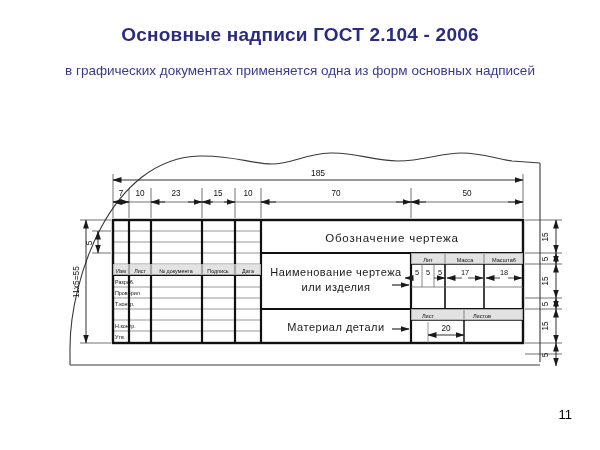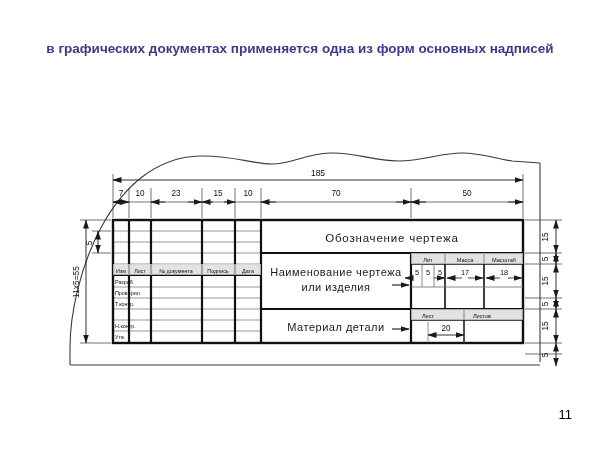--- a/index.html
+++ b/index.html
@@ -15,40 +15,41 @@
   
   .titles{
     position:absolute;left:0;top:24px;width:600px;text-align:center;
   }
   .main-title{
     font-size:19px;font-weight:bold;color:#2b2b80;
     letter-spacing:.2px;line-height:1.15;margin:0 0 4px 0;
     font-family:"Liberation Sans", sans-serif;
   }
   .sub-title{
-    font-size:13.5px;font-weight:bold;color:#3a3a8c;
+    font-size:13.5px;font-weight:normal;color:#3a3a8c;
     line-height:1.3;margin:16px auto;width:520px;
     font-family:"Liberation Sans", sans-serif;
   }
 
   
   #drawing{position:absolute;left:0;top:130px;width:600px;height:300px;}
   #drawing svg{display:block;}
 
   .pagenum{
     position:absolute;right:28px;bottom:28px;
     font-size:13px;color:#000000;font-family:"Liberation Sans", sans-serif;
   }
 </style>
 </head>
 <body>
 
 <div id="slide">
 
   <div class="titles">
+    <div class="main-title">Основные надписи ГОСТ 2.104 - 2006</div>
     <div class="sub-title">в графических документах применяется одна из  форм основных надписей</div>
   </div>
 
   <div id="drawing">
     <svg width="600" height="300" viewBox="0 0 600 300" xmlns="http://www.w3.org/2000/svg">
       <defs>
         <marker id="ar" markerWidth="9" markerHeight="7" refX="8.5" refY="3.5" orient="auto" markerUnits="userSpaceOnUse">
           <path d="M0,0.6 L9,3.5 L0,6.4 z" fill="#1a1a1a"></path>
         </marker>
         <marker id="arS" markerWidth="9" markerHeight="7" refX="0.5" refY="3.5" orient="auto" markerUnits="userSpaceOnUse">

